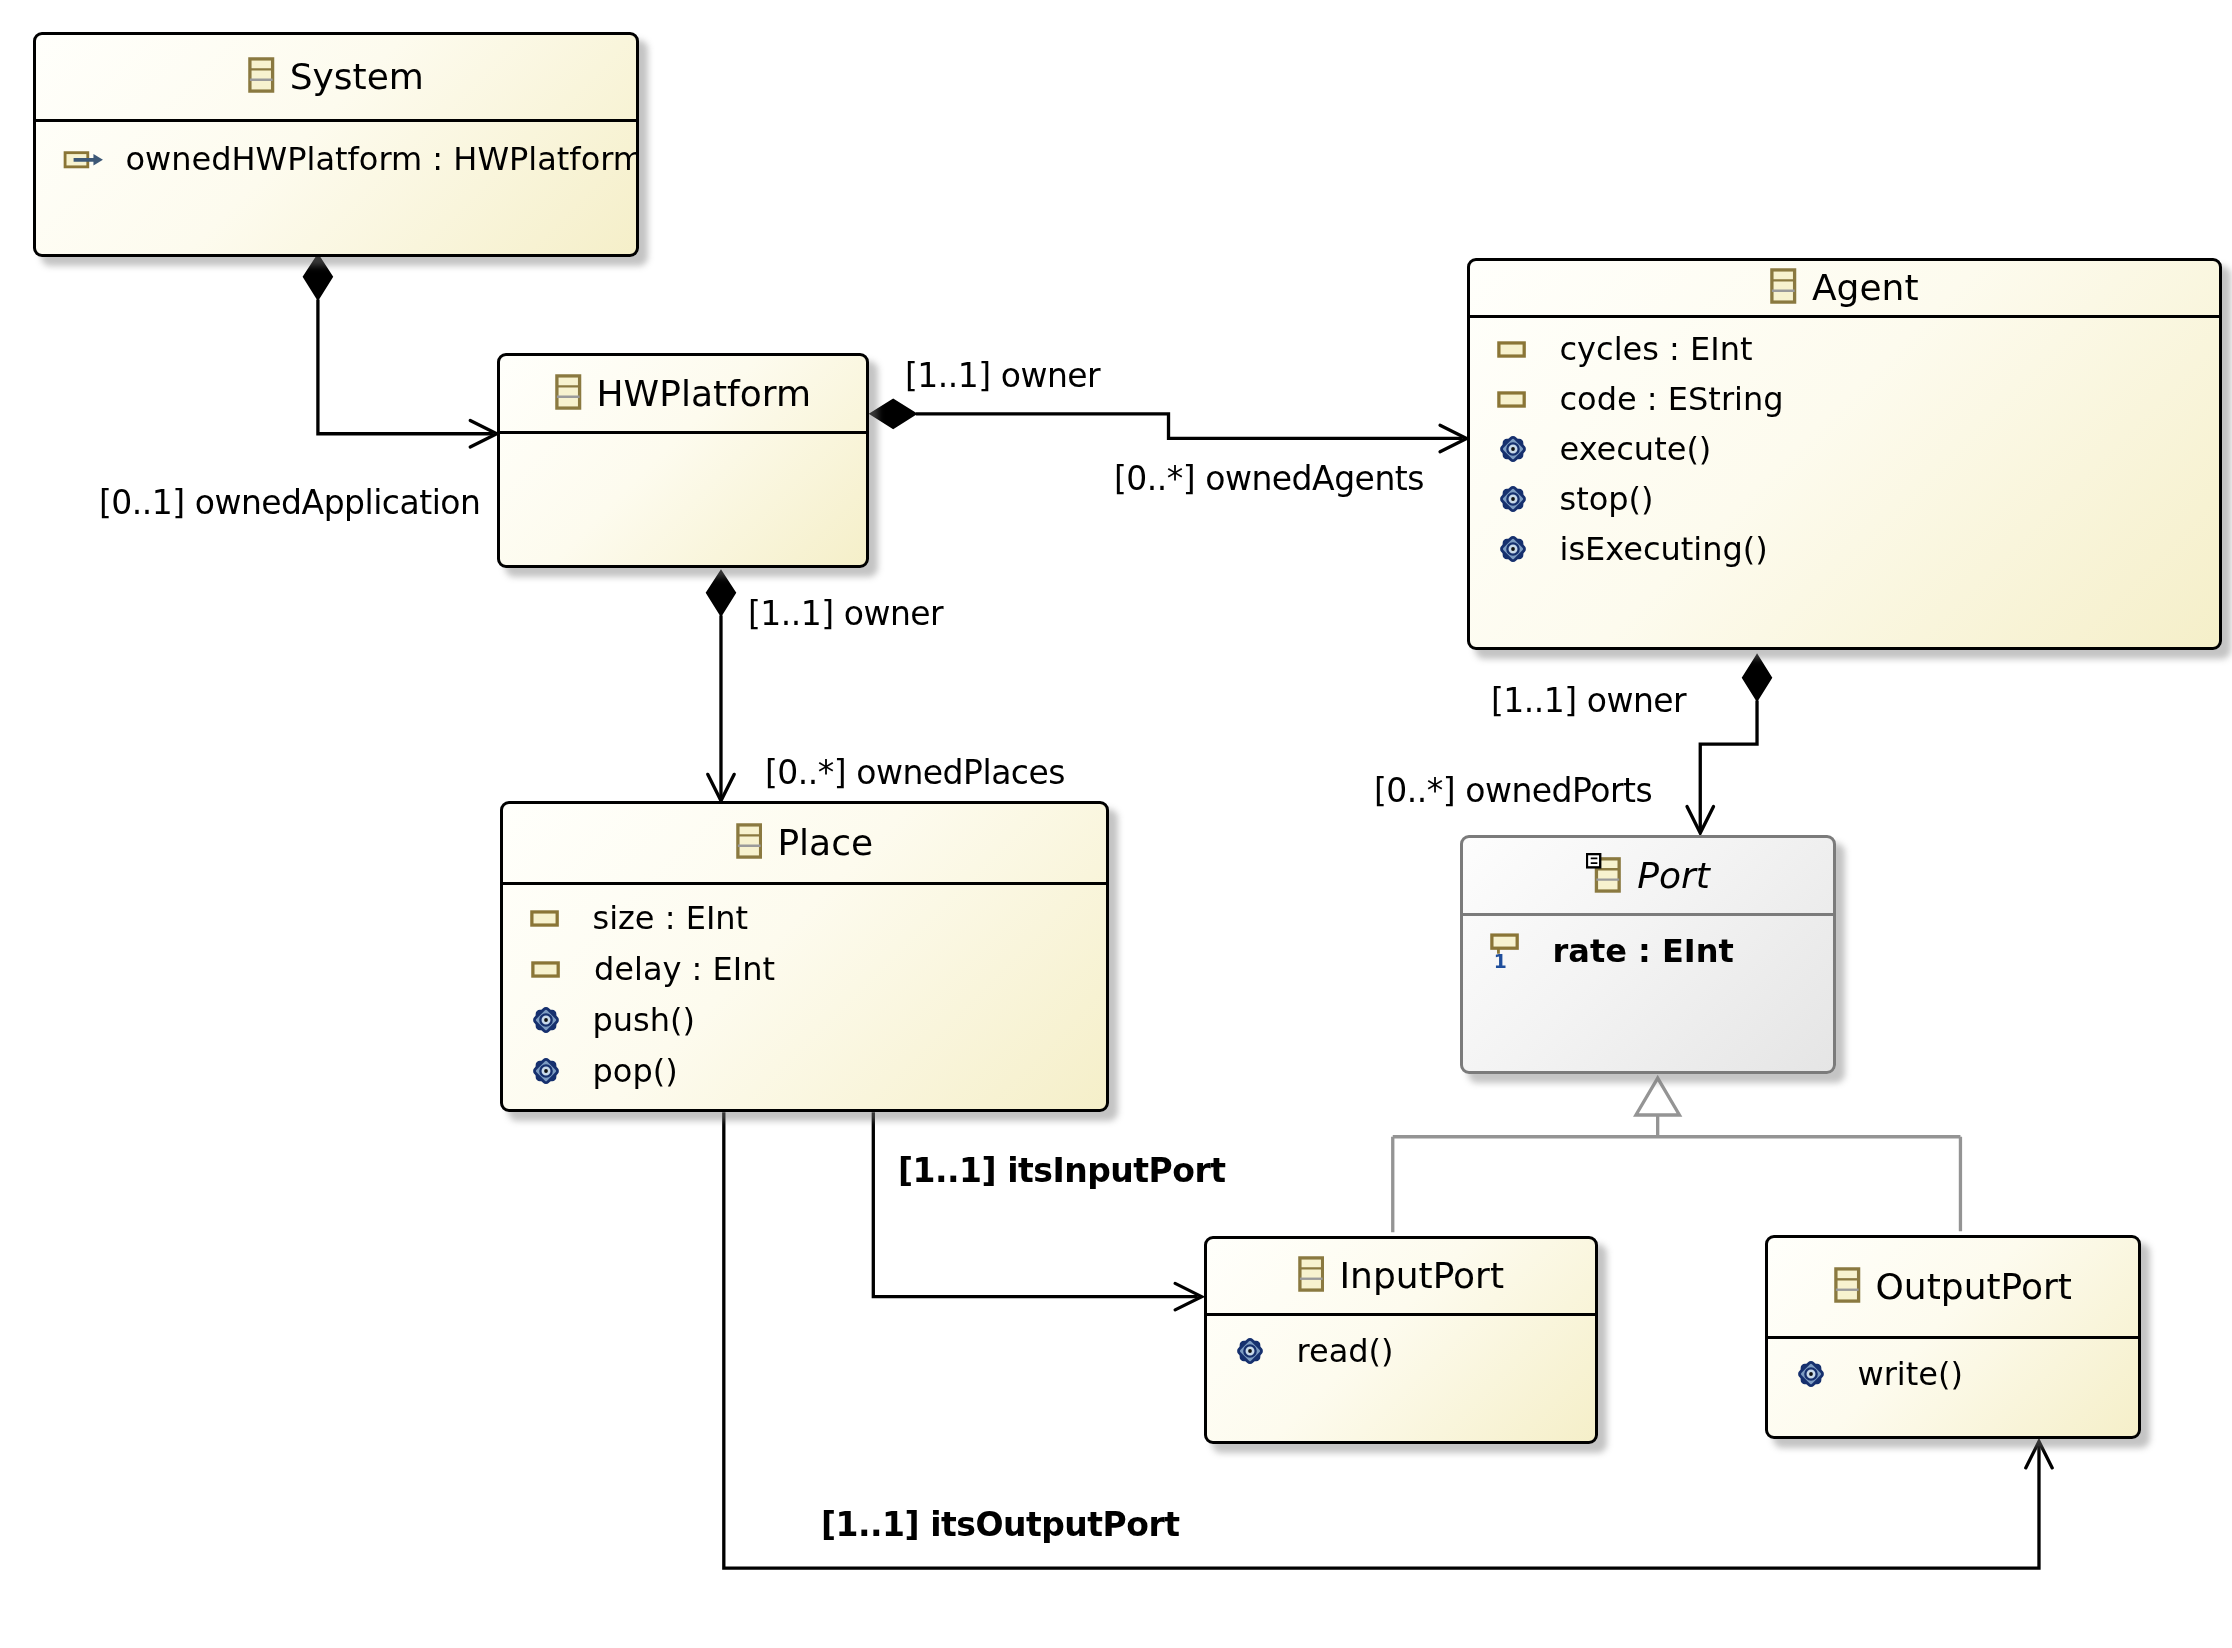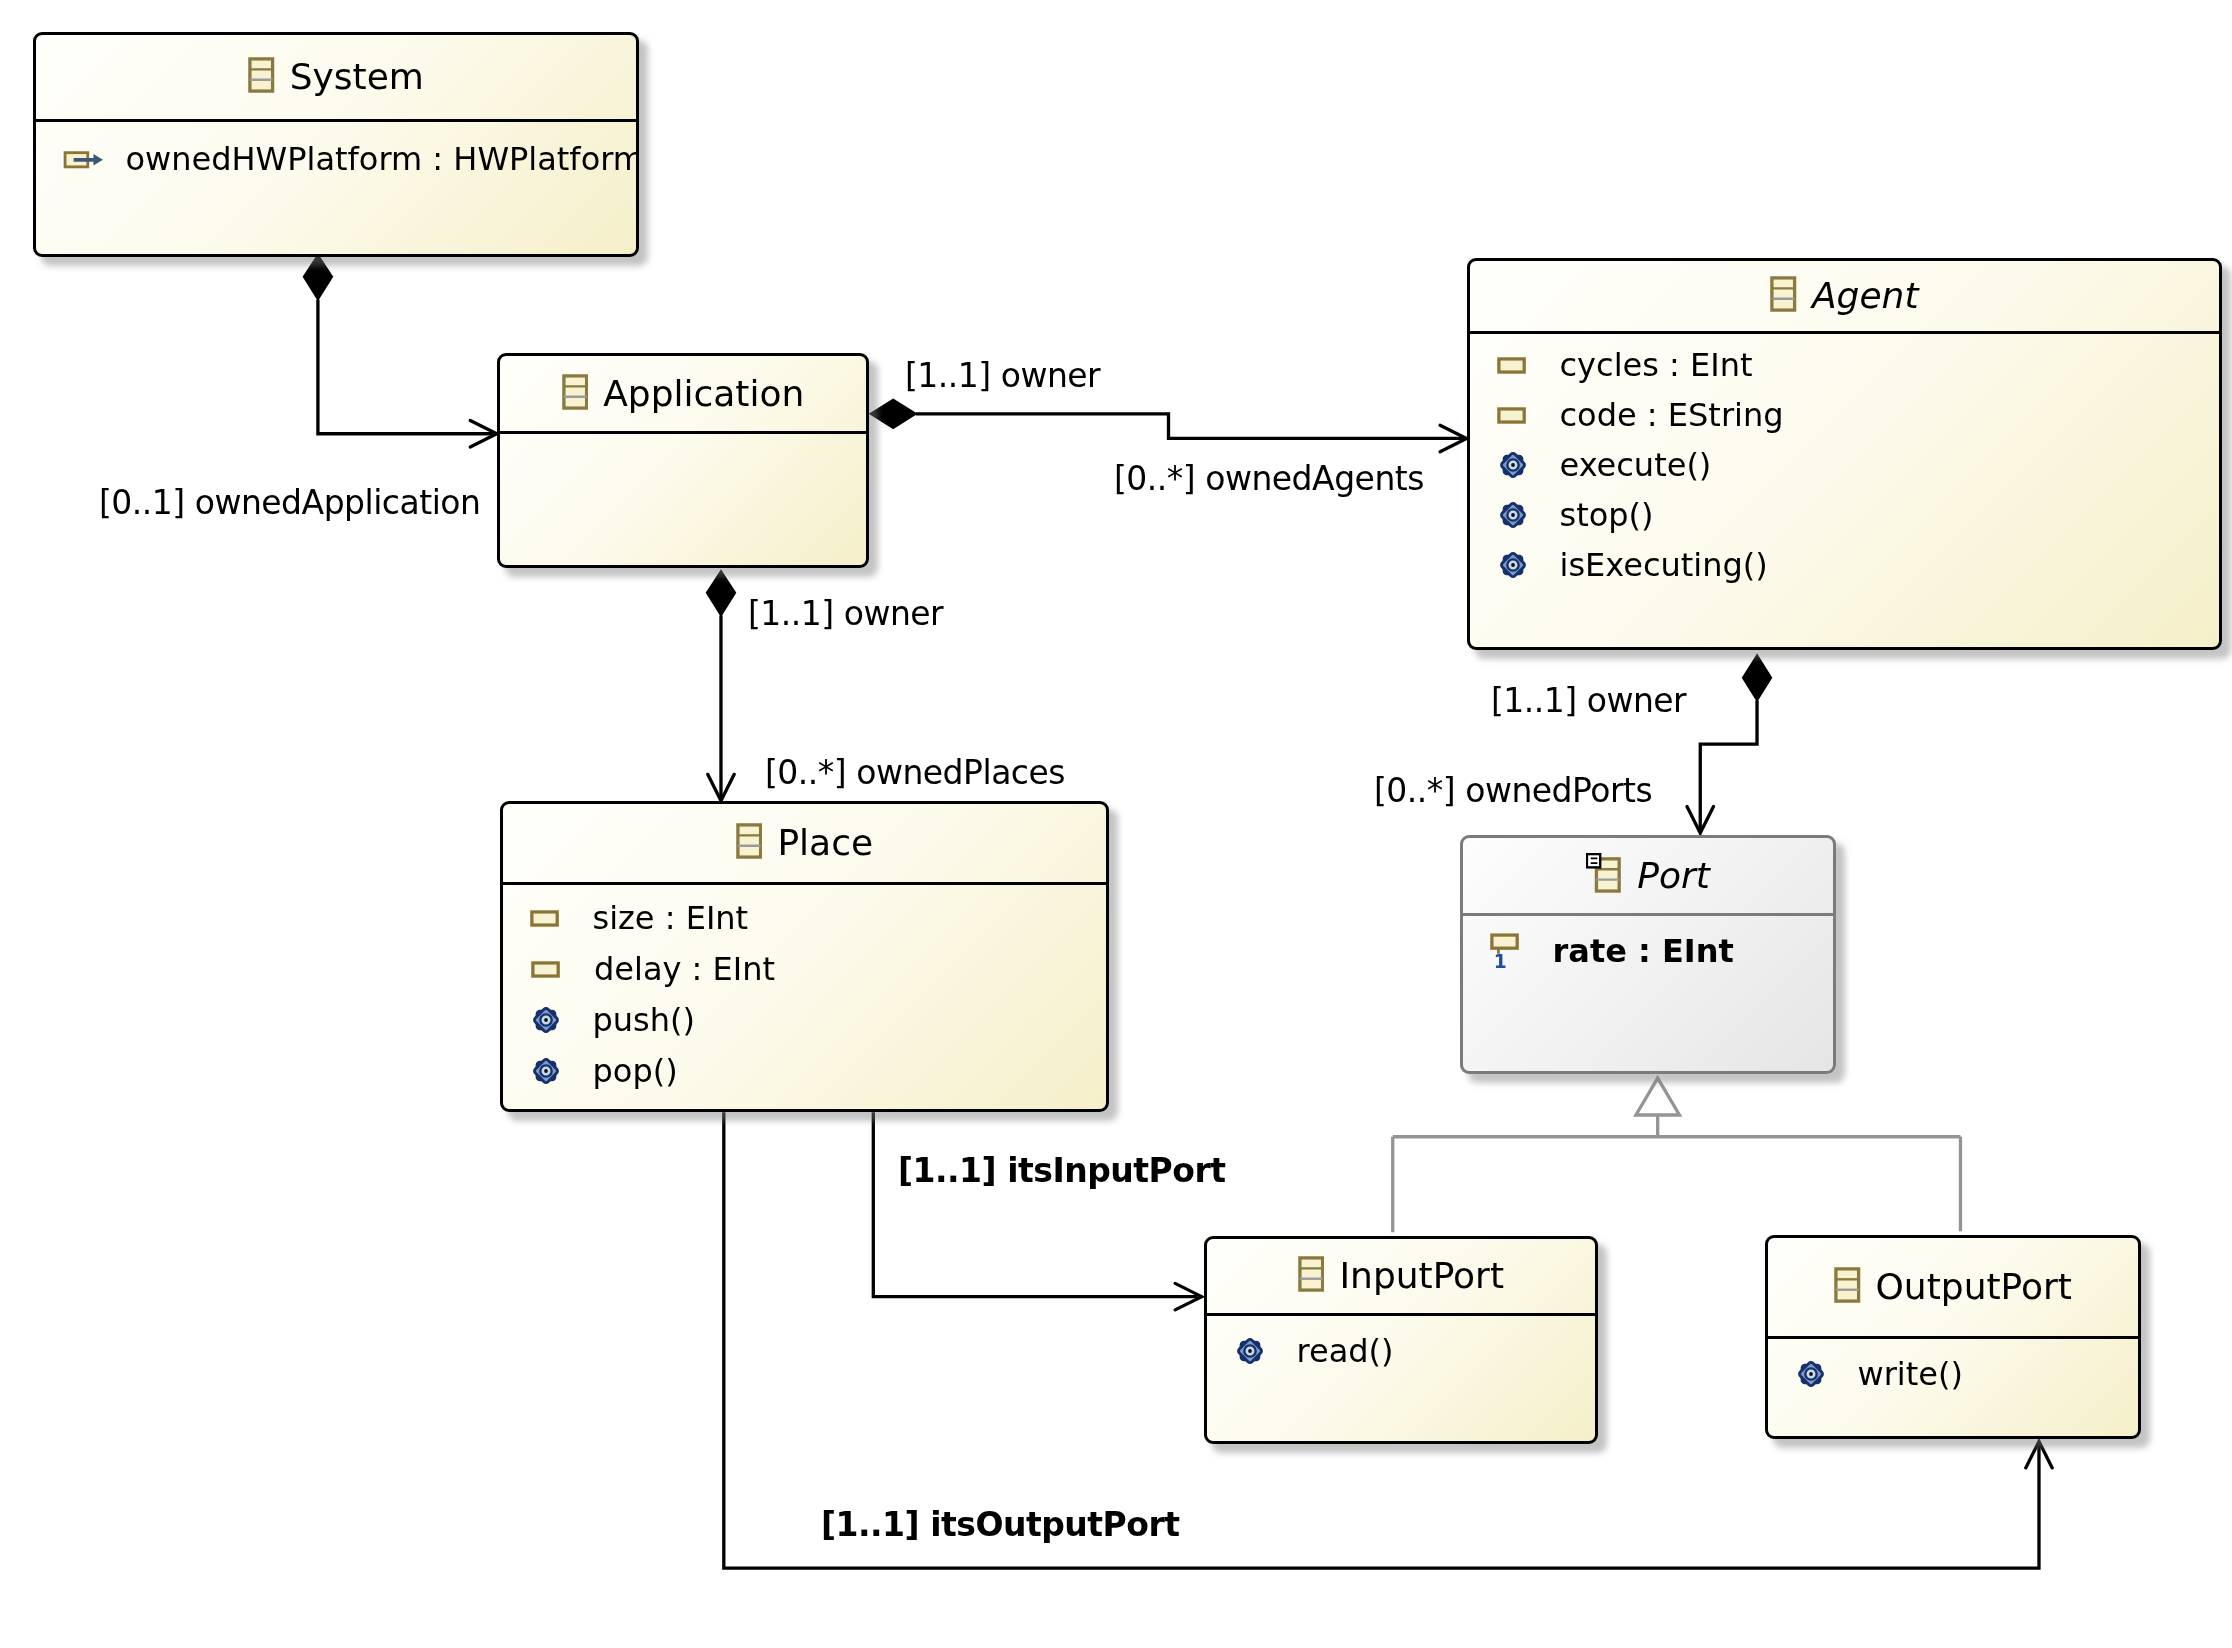--- a/index.html
+++ b/index.html
@@ -116,27 +116,27 @@
 
   <div class="uml-class" style="left:497px;top:353px;width:372px;height:215px;">
     <div class="uml-header" style="height:78px;">
       <span class="micon">
         <svg width="26.5" height="38" viewBox="0 0 28 40">
             <rect x="2" y="3" width="24" height="34" fill="#f7f2cf" stroke="#8a7940" stroke-width="3.5"></rect>
             <line x1="2" y1="14" x2="26" y2="14" stroke="#8a7940" stroke-width="2.5"></line>
             <line x1="2" y1="25" x2="26" y2="25" stroke="#9a9a9a" stroke-width="2.5"></line>
           </svg>
       </span>
-      <span class="uml-title">Application</span>
+      <span class="uml-title">HWPlatform</span>
     </div>
     <div class="uml-body"></div>
   </div>
 
   <div class="uml-class" style="left:1467px;top:258px;width:755px;height:392px;">
-    <div class="uml-header" style="height:73px;font-style:italic;">
+    <div class="uml-header" style="height:57px;">
       <span class="micon">
         <svg width="26.5" height="38" viewBox="0 0 28 40">
             <rect x="2" y="3" width="24" height="34" fill="#f7f2cf" stroke="#8a7940" stroke-width="3.5"></rect>
             <line x1="2" y1="14" x2="26" y2="14" stroke="#8a7940" stroke-width="2.5"></line>
             <line x1="2" y1="25" x2="26" y2="25" stroke="#9a9a9a" stroke-width="2.5"></line>
           </svg>
       </span>
       <span class="uml-title">Agent</span>
     </div>
     <div class="uml-body" style="padding-top:6px;">

